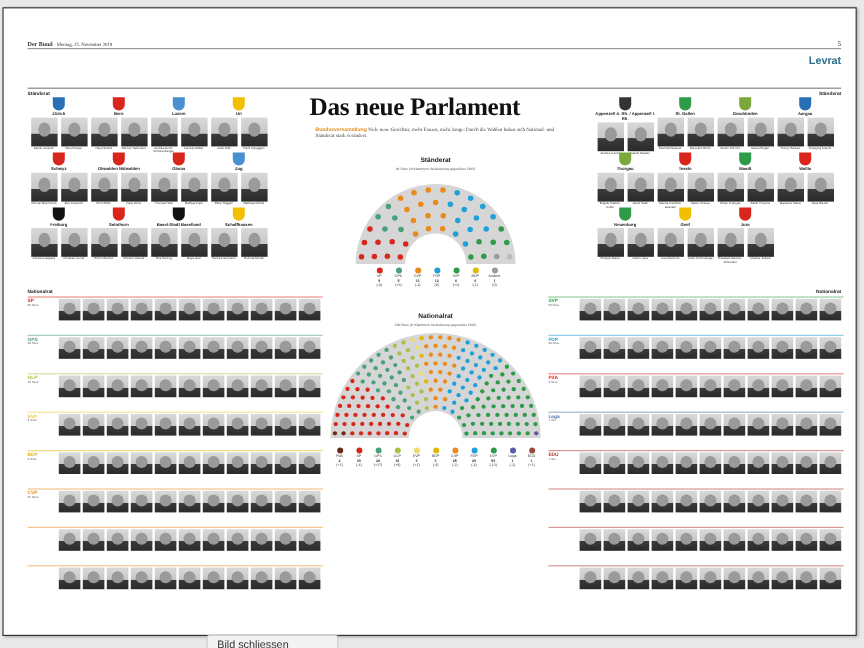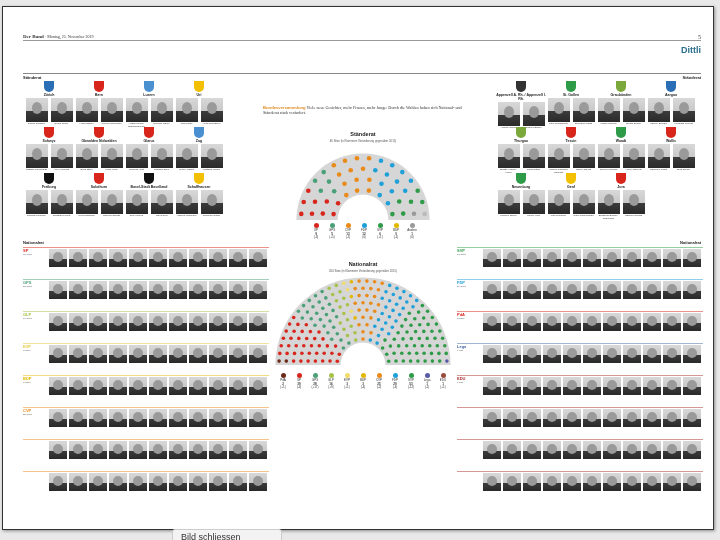--- a/index.html
+++ b/index.html
@@ -42,26 +42,27 @@
 </style>
 </head>
 <body>
 
 <div class="page">
   <div class="masthead">
     <b>Der Bund</b> · <span>Montag, 25. November 2019</span>
   </div>
   <div class="pagenum">5</div>
   <div class="topline"></div>
-  <div class="section">Dittli</div>
+  <div class="section">Levrat</div>
   <div class="secline"></div>
 
   <div class="st-label" style="left:20px;top:68px;">Ständerat</div>
   <div class="st-label" style="right:12px;top:68px;">Ständerat</div>
 
+  <div class="headline">Das neue Parlament</div>
   <div class="dek">
     <span class="kicker">Bundesversammlung</span>
     <span>Viele neue Gesichter, mehr Frauen, mehr Junge: Durch die Wahlen haben sich National- und Ständerat stark verändert.</span>
   </div>
 
   <div id="cantons-left">
       <div class="canton" style="left: 18px; top: 74px;">
         <div class="crest" style="background: rgb(42, 111, 181);"></div>
         <div class="cname">Zürich</div>
         <div class="people">

